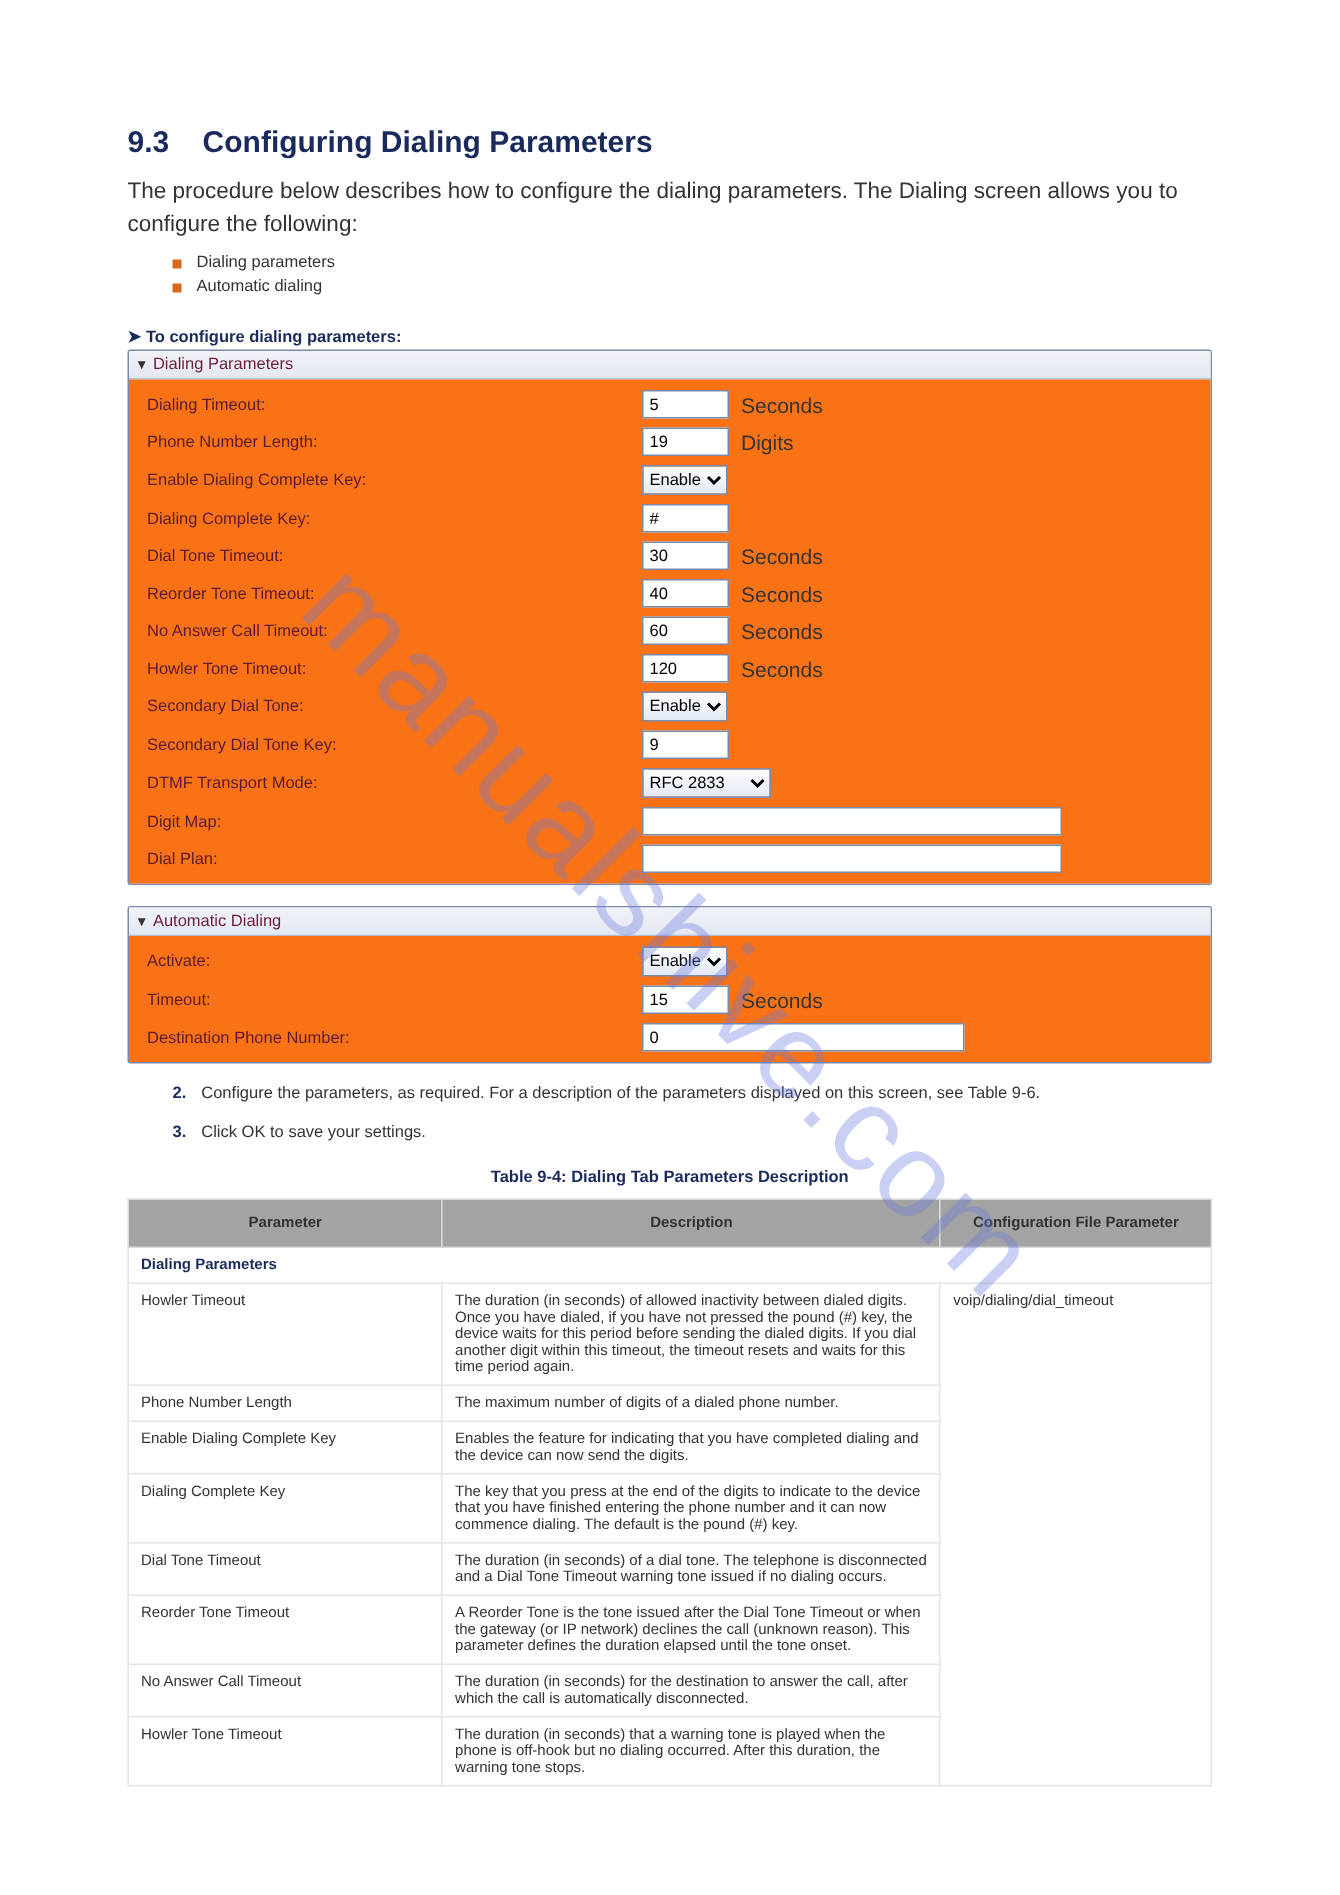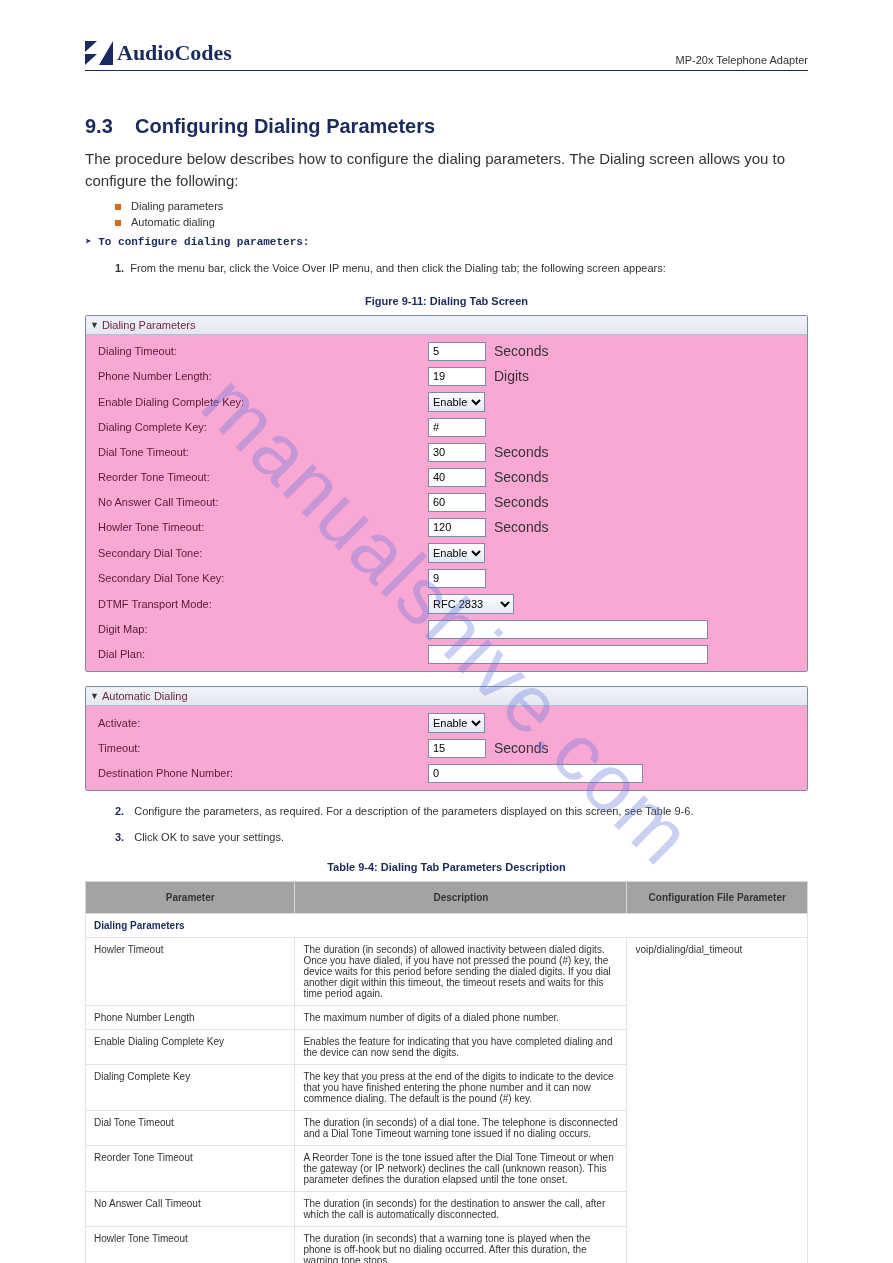--- a/index.html
+++ b/index.html
@@ -89,21 +89,21 @@
     border-bottom: 1px solid #b5bfd4;
     font-size: 11px;
     color: #6b1f3a;
     padding: 3px 4px;
     display: flex;
     align-items: center;
     gap: 3px;
   }
   .tri { font-size: 9px; color: #333; }
   .panel-body {
-    background: #f9a8d4;
+    background: #f97316;
     padding: 4px 0;
   }
   .frow {
     display: flex;
     align-items: center;
     padding: 3px 12px;
     font-size: 11px;
     color: #5a1a35;
   }
   .frow .flabel { width: 330px; }
@@ -176,60 +176,40 @@
     color: #1a2a5c;
   }
 </style>
 </head>
 <body>
 
 <div class="watermark">manualshive.com</div>
 
 <div class="page">
 
-  <div class="header-bar">
-    <div class="logo-box">
-      <span class="logo-icon">
-        <svg width="28" height="24" viewBox="0 0 28 24">
-          <rect x="0" y="0" width="12" height="11" fill="#1a2a5c"></rect>
-          <path d="M0 11 L12 0 L12 11 Z" fill="#fff"></path>
-          <rect x="14" y="0" width="14" height="24" fill="#1a2a5c"></rect>
-          <path d="M14 0 L28 0 L14 24 Z" fill="#fff"></path>
-          <rect x="0" y="13" width="12" height="11" fill="#1a2a5c"></rect>
-          <path d="M0 24 L12 13 L12 24 Z" fill="#fff"></path>
-        </svg>
-      </span>
-      <span class="logo-text">AudioCodes</span>
-    </div>
-    <div class="header-right">MP-20x Telephone Adapter</div>
-  </div>
 
   <div class="section-num">
     <span>9.3</span>&nbsp;&nbsp;&nbsp;&nbsp;<span>Configuring Dialing Parameters</span>
   </div>
 
   <div class="body-text">The procedure below describes how to configure the dialing parameters. The Dialing screen allows you to configure the following:</div>
 
   <div class="bullets">
     <div class="row">
         <div class="sq"></div>
         <span>Dialing parameters</span>
       </div>
     <div class="row">
         <div class="sq"></div>
         <span>Automatic dialing</span>
       </div>
   </div>
 
-  <div class="nav-line" style="font-weight:bold;color:#1a2a5c;margin-top:6px;font-family:Liberation Mono, monospace;">➤  To configure dialing parameters:</div>
-  <div class="nav-line nav-indent">
-    <b>1.</b>&nbsp;&nbsp;<span>From the menu bar, click the Voice Over IP menu, and then click the Dialing tab; the following screen appears:</span>
-  </div>
-
-  <div class="figure-cap">Figure 9-11: Dialing Tab Screen</div>
+  <div class="nav-line" style="font-weight:bold;color:#1a2a5c;margin-top:20px;">➤  To configure dialing parameters:</div>
+
 
   <div class="panel">
     <div class="panel-head">
       <span class="tri">▼</span>
       <span>Dialing Parameters</span>
     </div>
     <div class="panel-body" id="panel1-body">
         <div class="frow">
           <div class="flabel">Dialing Timeout:</div>
           <div class="fcontrol">

